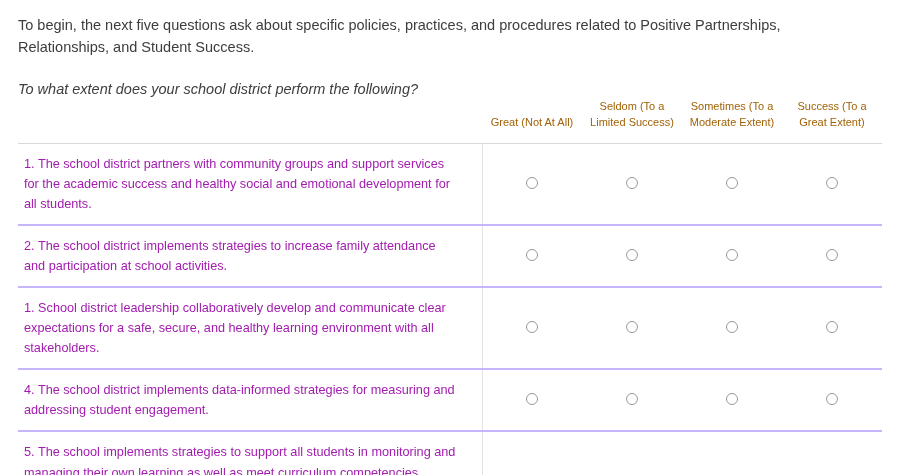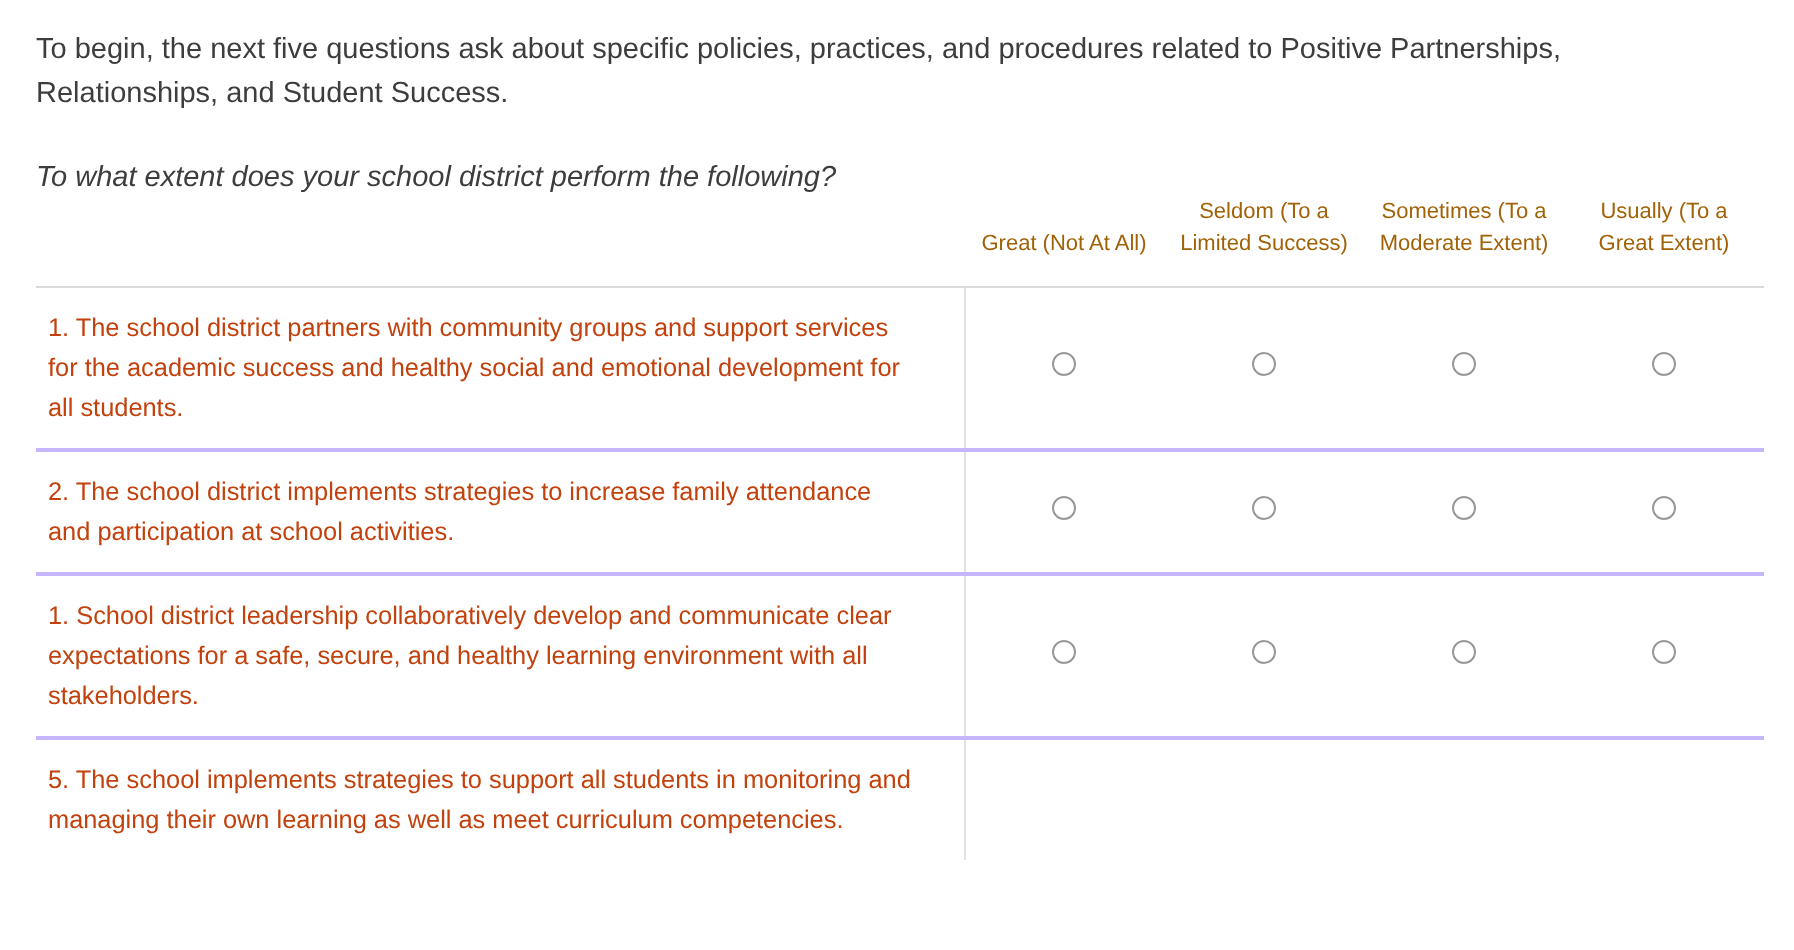--- a/index.html
+++ b/index.html
@@ -53,21 +53,21 @@
   th.qhead {
     border-bottom: 1px solid #d9d9d9;
     padding: 0;
   }
   thead th.opt {
     border-bottom: 1px solid #d9d9d9;
   }
   td.qcell {
     font-size: 12.7px;
     line-height: 1.58;
-    color: #c2410c;
+    color: #a21caf;
     padding: 10px 22px 10px 6px;
     vertical-align: top;
     border-right: 1px solid #e2e2e2;
     margin-left: 30px;
   }
   td.optcell {
     text-align: center;
     vertical-align: middle;
     padding: 10px 0;
   }
@@ -101,21 +101,21 @@
         <col class="c-o">
         <col class="c-o">
         <col class="c-o">
     </colgroup>
     <thead>
       <tr>
         <th class="qhead"></th>
         <th class="opt">Great (Not At All)</th>
         <th class="opt">Seldom (To a Limited Success)</th>
         <th class="opt">Sometimes (To a Moderate Extent)</th>
-        <th class="opt">Usually (To a Great Extent)</th>
+        <th class="opt">Success (To a Great Extent)</th>
       </tr>
     </thead>
     <tbody>
       <tr>
         <td class="qcell">1. The school district partners with community groups and support services for the academic success and healthy social and emotional development for all students.</td>
         <td class="optcell"><span class="radio"></span></td>
         <td class="optcell"><span class="radio"></span></td>
         <td class="optcell"><span class="radio"></span></td>
         <td class="optcell"><span class="radio"></span></td>
       </tr>
@@ -127,20 +127,27 @@
         <td class="optcell"><span class="radio"></span></td>
       </tr>
       <tr>
         <td class="qcell">1. School district leadership collaboratively develop and communicate clear expectations for a safe, secure, and healthy learning environment with all stakeholders.</td>
         <td class="optcell"><span class="radio"></span></td>
         <td class="optcell"><span class="radio"></span></td>
         <td class="optcell"><span class="radio"></span></td>
         <td class="optcell"><span class="radio"></span></td>
       </tr>
       <tr>
+        <td class="qcell">4. The school district implements data-informed strategies for measuring and addressing student engagement.</td>
+        <td class="optcell"><span class="radio"></span></td>
+        <td class="optcell"><span class="radio"></span></td>
+        <td class="optcell"><span class="radio"></span></td>
+        <td class="optcell"><span class="radio"></span></td>
+      </tr>
+      <tr>
         <td class="qcell">5. The school implements strategies to support all students in monitoring and managing their own learning as well as meet curriculum competencies.</td>
         <td class="optcell"></td>
         <td class="optcell"></td>
         <td class="optcell"></td>
         <td class="optcell"></td>
       </tr>
     </tbody>
   </table>
 
 </div>

